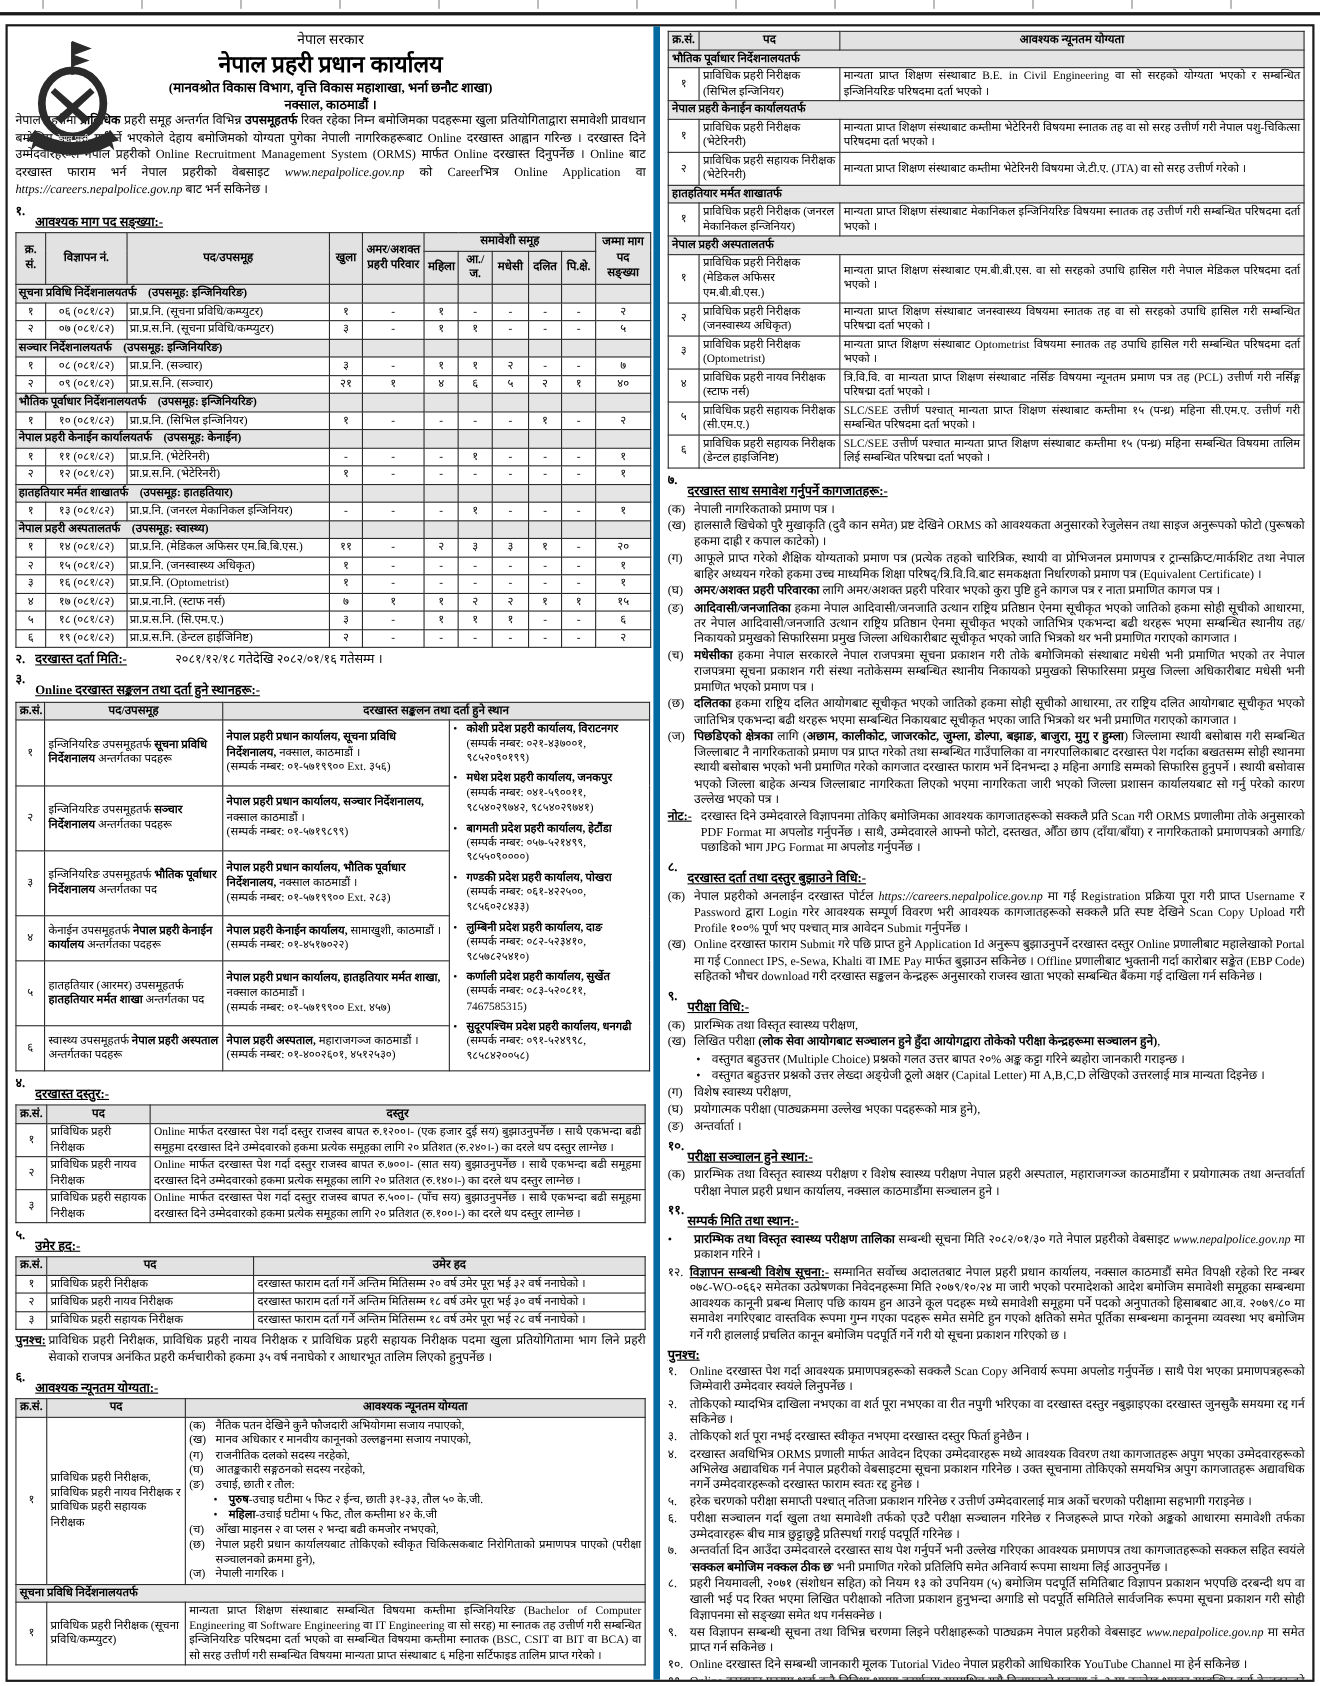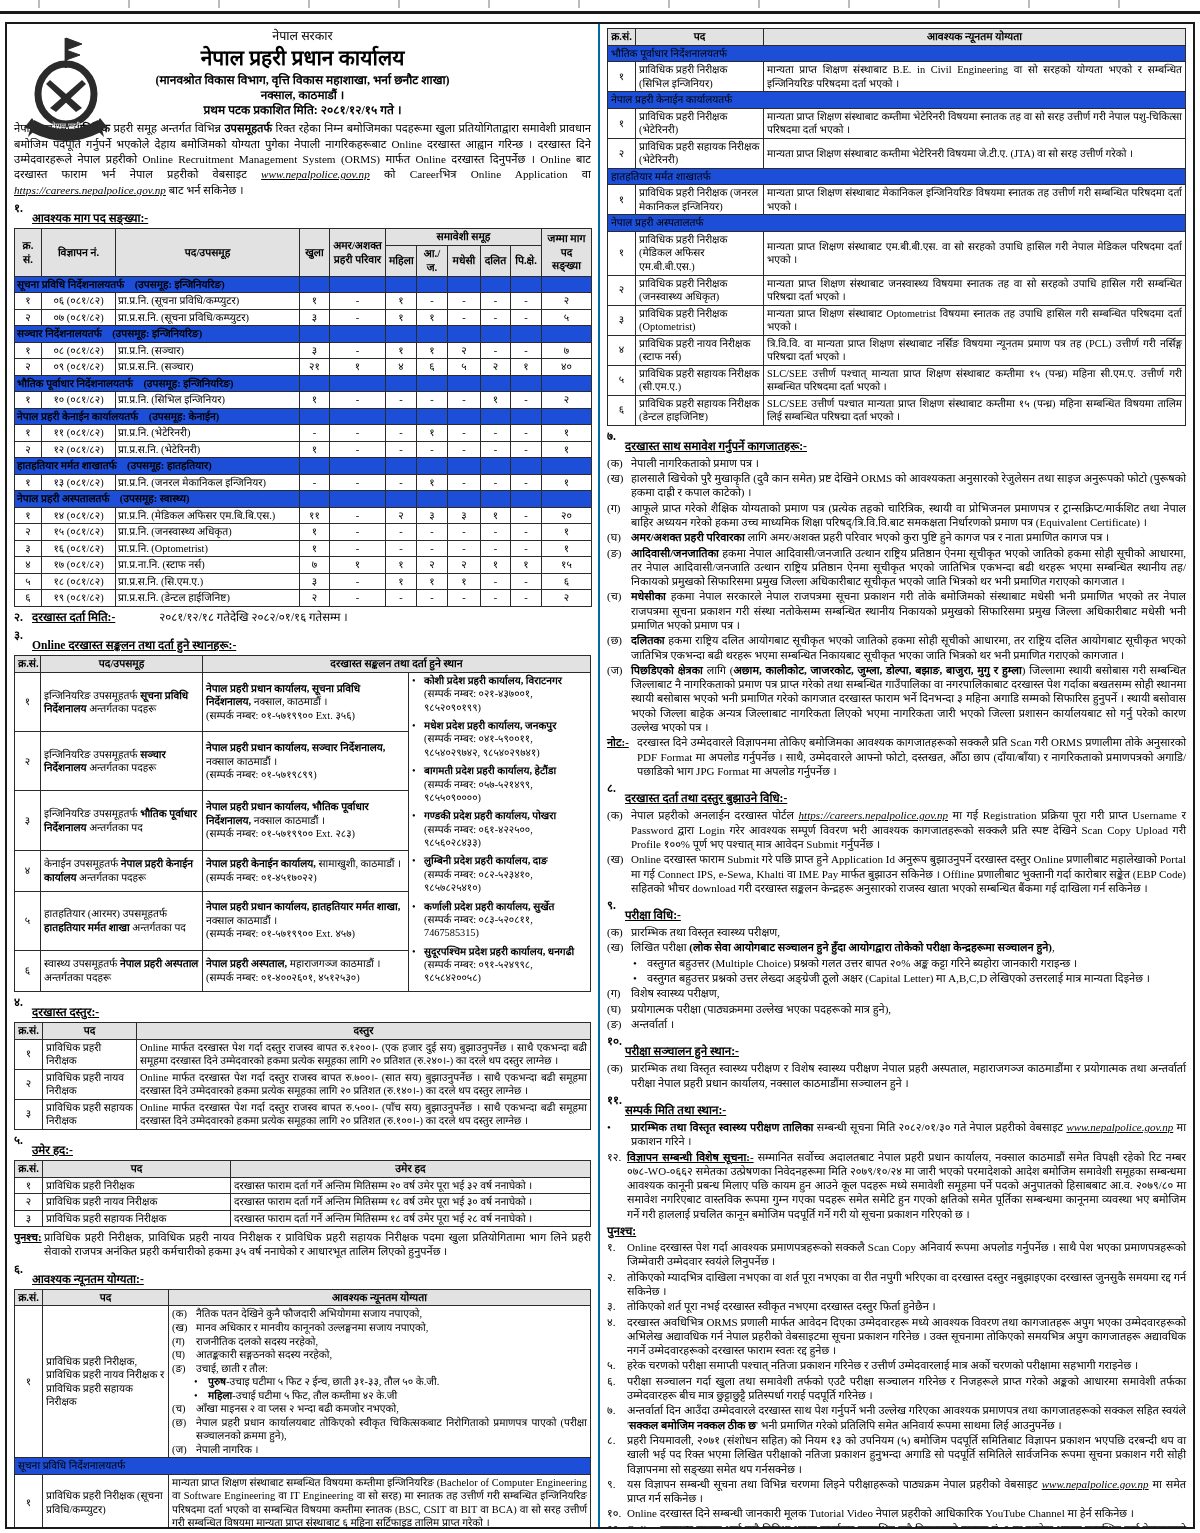--- a/index.html
+++ b/index.html
@@ -3,49 +3,49 @@
 <meta charset="utf-8">
 <style>
   * { box-sizing: border-box; margin: 0; padding: 0; }
   body { background:#888; font-family:"Liberation Serif","DejaVu Serif",serif; }
   .page { position:relative; width:1200px; height:1533px; background:#fff; margin:0 auto; overflow:hidden; color:#000; }
   .top-strip { position:absolute; top:0; left:0; right:0; height:8px;
     background:repeating-linear-gradient(90deg, transparent 0 38px, #777 38px 40px, transparent 40px 90px); opacity:.5; }
   .top-rule { position:absolute; top:11px; left:0; right:0; height:3px; background:#1a1a1a; }
   .frame { position:absolute; top:22px; left:5px; right:5px; bottom:4px; border:2px solid #1a1a1a; display:flex; background:#fff; }
   .col { width:50%; padding:4px 7px; overflow:hidden; font-size:11px; line-height:1.3; }
-  .col-left { border-right:2px solid #0369a1; }
+  .col-left { border-right:6px solid #0369a1; }
 
   
   .hdr { position:relative; text-align:center; }
   .logo { position:absolute; left:6px; top:4px; width:92px; height:118px; }
   .h-gov { font-size:12.5px; }
   .h-min { font-size:12.5px; }
   .h-office { font-size:21px; font-weight:bold; margin-top:1px; }
   .h-dept { font-size:12px; font-weight:bold; }
   .h-addr { font-size:11.8px; font-weight:bold; }
   .banner-wrap { margin:5px 0 3px; }
   .banner { display:inline-block; background:#0c0c0c; color:#fff; font-weight:bold; font-size:16.5px; padding:2px 16px 3px; box-shadow:0 0 0 1px #fff inset, 0 0 0 1px #0c0c0c; }
   .pub { font-size:12px; font-weight:bold; margin-bottom:2px; }
   .intro { text-align:justify; font-size:11.2px; line-height:1.38; }
-  .lnk { text-decoration:underline; font-style:italic;margin-top:15px; }
+  .lnk { font-style:italic;margin-top:15px; }
 
   
   .sec-head { font-weight:bold; font-size:11.6px; margin:3px 0 2px; display:flex; }
   .sec-head .sn { width:18px; flex:none; }
   .sec-head .st { text-decoration:underline;margin-top:10px; }
   .inline-val { font-weight:normal; text-decoration:none;margin-left:41px; }
 
   
   table { border-collapse:collapse; width:100%; table-layout:fixed; }
   td, th { border:1px solid #2b2b2b; padding:1px 3px; vertical-align:middle; }
   th { background:#e2e2e2; font-weight:bold; text-align:center; font-size:10.6px; }
   .tbl { font-size:10.4px; line-height:1.3; margin-bottom:3px; }
   .num { text-align:center; }
-  td.sec { background:#1d4ed8; font-weight:normal; }
+  td.sec { background:#e5e5e5; font-weight:bold; }
   .qual-t { text-align:justify; }
 
   .vac td { padding:1px 2px; }
   .qrow { display:flex; }
   .qrow .ql { width:24px; flex:none; }
   .qrow.ind { padding-left:22px; }
   .qrow.ind .ql { width:14px; }
 
   .place-office { }
   .prov-cell { vertical-align:top; font-size:10.3px; }
@@ -87,21 +87,20 @@
             <path d="M14 88 q32 18 64 0 l3 12 q-35 18 -70 0 z"></path>
             <path d="M12 86 l-8 10 6 1 -2 8 10 -10 z"></path>
             <path d="M80 86 l8 10 -6 1 2 8 -10 -10 z"></path>
           </g>
           <text x="46" y="96" text-anchor="middle" font-size="7" fill="#ffffff" font-family="Liberation Sans, sans-serif">नेपाल प्रहरी</text>
         </svg>
         <div class="h-gov">नेपाल सरकार</div>
         <div class="h-office">नेपाल प्रहरी प्रधान कार्यालय</div>
         <div class="h-dept">(मानवश्रोत विकास विभाग, वृत्ति विकास महाशाखा, भर्ना छनौट शाखा)</div>
         <div class="h-addr">नक्साल, काठमाडौं ।</div>
-        <div class="pub">प्रथम पटक प्रकाशित मिति: २०८१/१२/१५ गते ।</div>
       </div>
       <div class="intro" id="intro">नेपाल प्रहरीमा <b>प्राविधिक</b> प्रहरी समूह अन्तर्गत विभिन्न <b>उपसमूहतर्फ</b> रिक्त रहेका निम्न बमोजिमका पदहरूमा खुला प्रतियोगिताद्वारा समावेशी प्रावधान बमोजिम पदपूर्ति गर्नुपर्ने भएकोले देहाय बमोजिमको योग्यता पुगेका नेपाली नागरिकहरूबाट Online दरखास्त आह्वान गरिन्छ । दरखास्त दिने उम्मेदवारहरूले नेपाल प्रहरीको Online Recruitment Management System (ORMS) मार्फत Online दरखास्त दिनुपर्नेछ । Online बाट दरखास्त फाराम भर्न नेपाल प्रहरीको वेबसाइट <span class="lnk">www.nepalpolice.gov.np</span> को Careerभित्र Online Application वा <span class="lnk">https://careers.nepalpolice.gov.np</span> बाट भर्न सकिनेछ ।</div>
 
       <div class="sec-head">
         <span class="sn">१.</span>
         <span class="st">आवश्यक माग पद सङ्ख्या:-</span>
       </div>
       <table class="tbl vac">
         <colgroup>
             <col style="width:27px">

